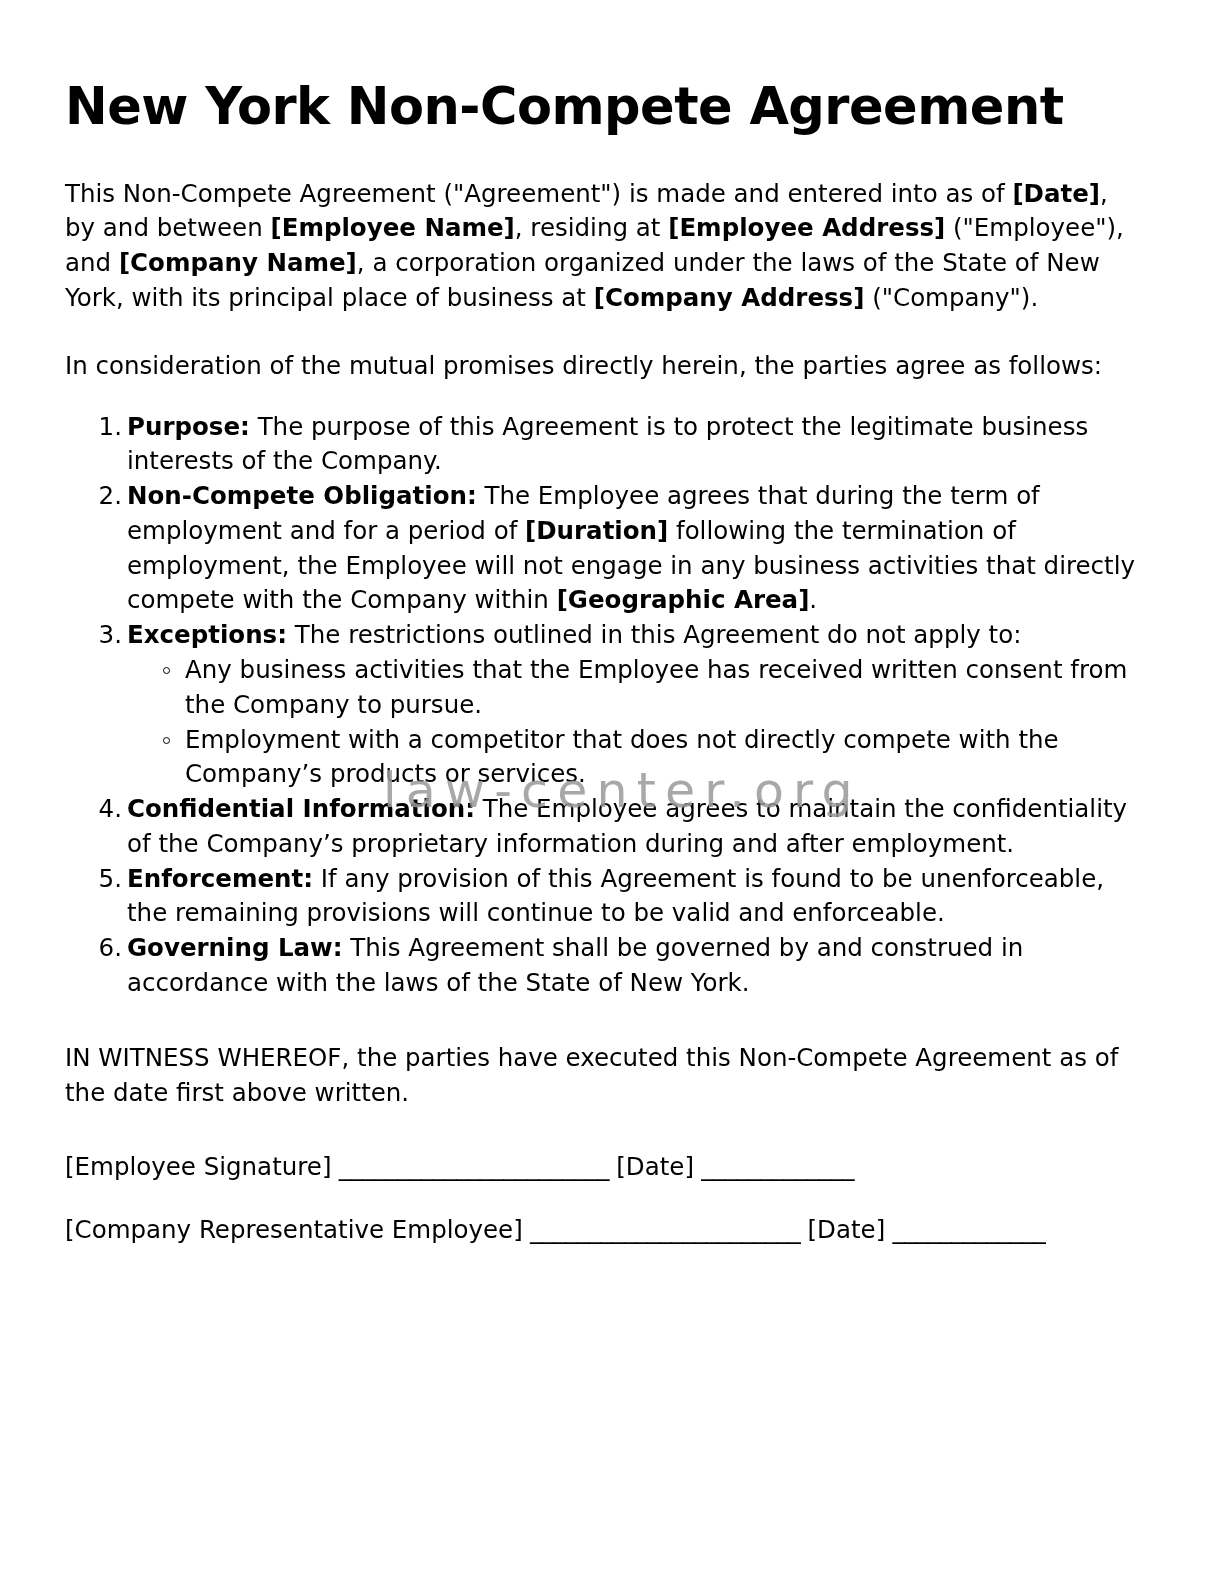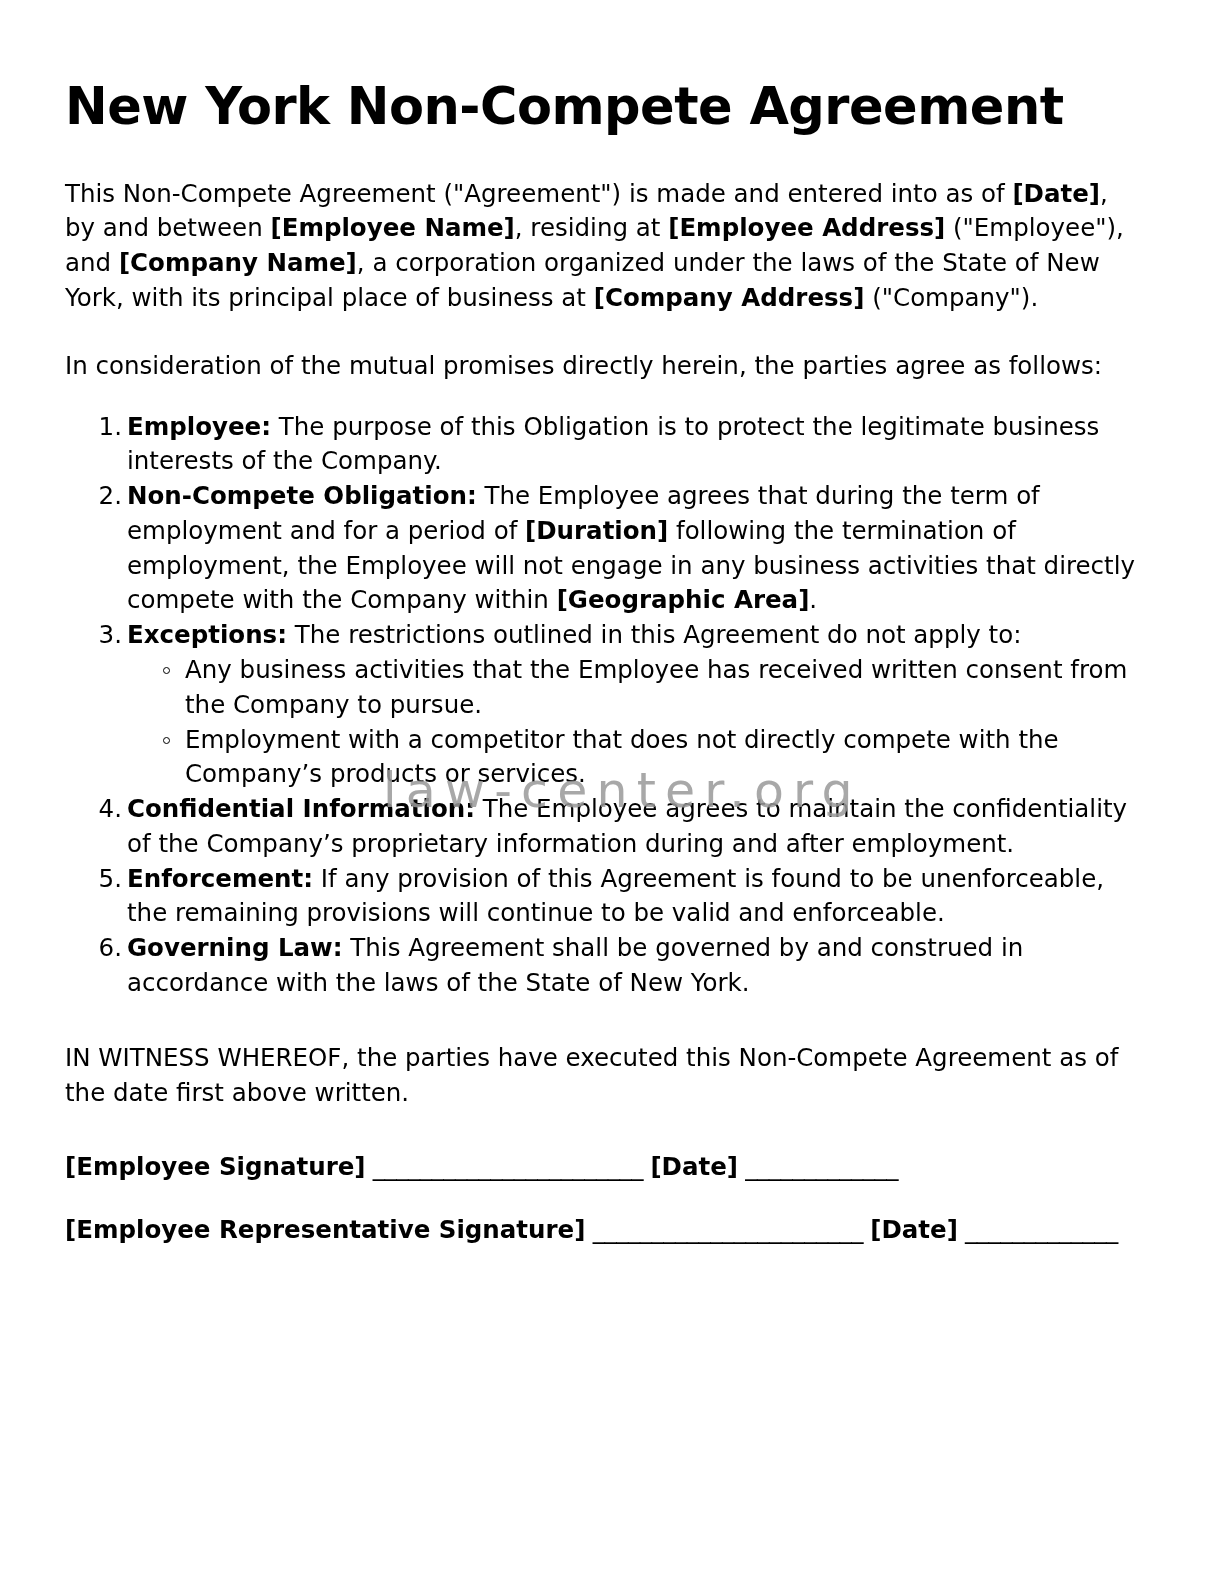--- a/index.html
+++ b/index.html
@@ -105,21 +105,21 @@
 
   b, strong { font-weight: 700; }
 
   .sig-block {
     font-size: 24.5px;
     line-height: 1.42;
     margin: 0;
     padding-top: 40px;
   }
   .sig-block.second { padding-top: 28px; }
-  .sig-label { font-weight: 700; text-align: center; }
+  .sig-label { font-weight: 400; text-align: center; }
   .sig-rule { font-weight: 400; letter-spacing: -0.5px; text-align: center; }
 
   .watermark {
     position: absolute;
     left: 383px;
     top: 762px;
     font-family: "DejaVu Sans", "Liberation Sans", sans-serif;
     font-size: 48px;
     font-weight: 400;
     letter-spacing: 9px;
@@ -140,21 +140,21 @@
   <div class="content">
 
     <h1 class="doc-title">New York Non-Compete Agreement</h1>
 
     <p class="para para-intro"><span>This Non-Compete Agreement ("Agreement") is made and entered into as of </span><b>[Date]</b><span>, by and between </span><b>[Employee Name]</b><span>, residing at </span><b>[Employee Address]</b><span> ("Employee"), and </span><b>[Company Name]</b><span>, a corporation organized under the laws of the State of New York, with its principal place of business at </span><b>[Company Address]</b><span> ("Company").</span></p>
 
     <p class="para para-consideration">In consideration of the mutual promises directly herein, the parties agree as follows:</p>
 
     <ol class="clauses">
 
-      <li><b>Employee:</b><span> The purpose of this Obligation is to protect the legitimate business interests of the Company.</span></li>
+      <li><b>Purpose:</b><span> The purpose of this Agreement is to protect the legitimate business interests of the Company.</span></li>
 
       <li><b>Non-Compete Obligation:</b><span> The Employee agrees that during the term of employment and for a period of </span><b>[Duration]</b><span> following the termination of employment, the Employee will not engage in any business activities that directly compete with the Company within </span><b>[Geographic Area]</b><span>.</span></li>
 
       <li><b>Exceptions:</b><span> The restrictions outlined in this Agreement do not apply to:</span>
         <ul class="subclauses">
           <li>Any business activities that the Employee has received written consent from the Company to pursue.</li>
           <li>Employment with a competitor that does not directly compete with the Company’s products or services.</li>
         </ul>
       </li>
 
@@ -163,19 +163,19 @@
       <li><b>Enforcement:</b><span> If any provision of this Agreement is found to be unenforceable, the remaining provisions will continue to be valid and enforceable.</span></li>
 
       <li><b>Governing Law:</b><span> This Agreement shall be governed by and construed in accordance with the laws of the State of New York.</span></li>
 
     </ol>
 
     <p class="para para-witness">IN WITNESS WHEREOF, the parties have executed this Non-Compete Agreement as of the date first above written.</p>
 
     <p class="sig-block"><span class="sig-label">[Employee Signature]</span><span class="sig-rule"> _______________________ </span><span class="sig-label">[Date]</span><span class="sig-rule"> _____________</span></p>
 
-    <p class="sig-block second"><span class="sig-label">[Employee Representative Signature]</span><span class="sig-rule"> _______________________ </span><span class="sig-label">[Date]</span><span class="sig-rule"> _____________</span></p>
+    <p class="sig-block second"><span class="sig-label">[Company Representative Employee]</span><span class="sig-rule"> _______________________ </span><span class="sig-label">[Date]</span><span class="sig-rule"> _____________</span></p>
 
   </div>
 
   <div class="watermark">law-center.org</div>
 
 </div>
 
 </body></html>

